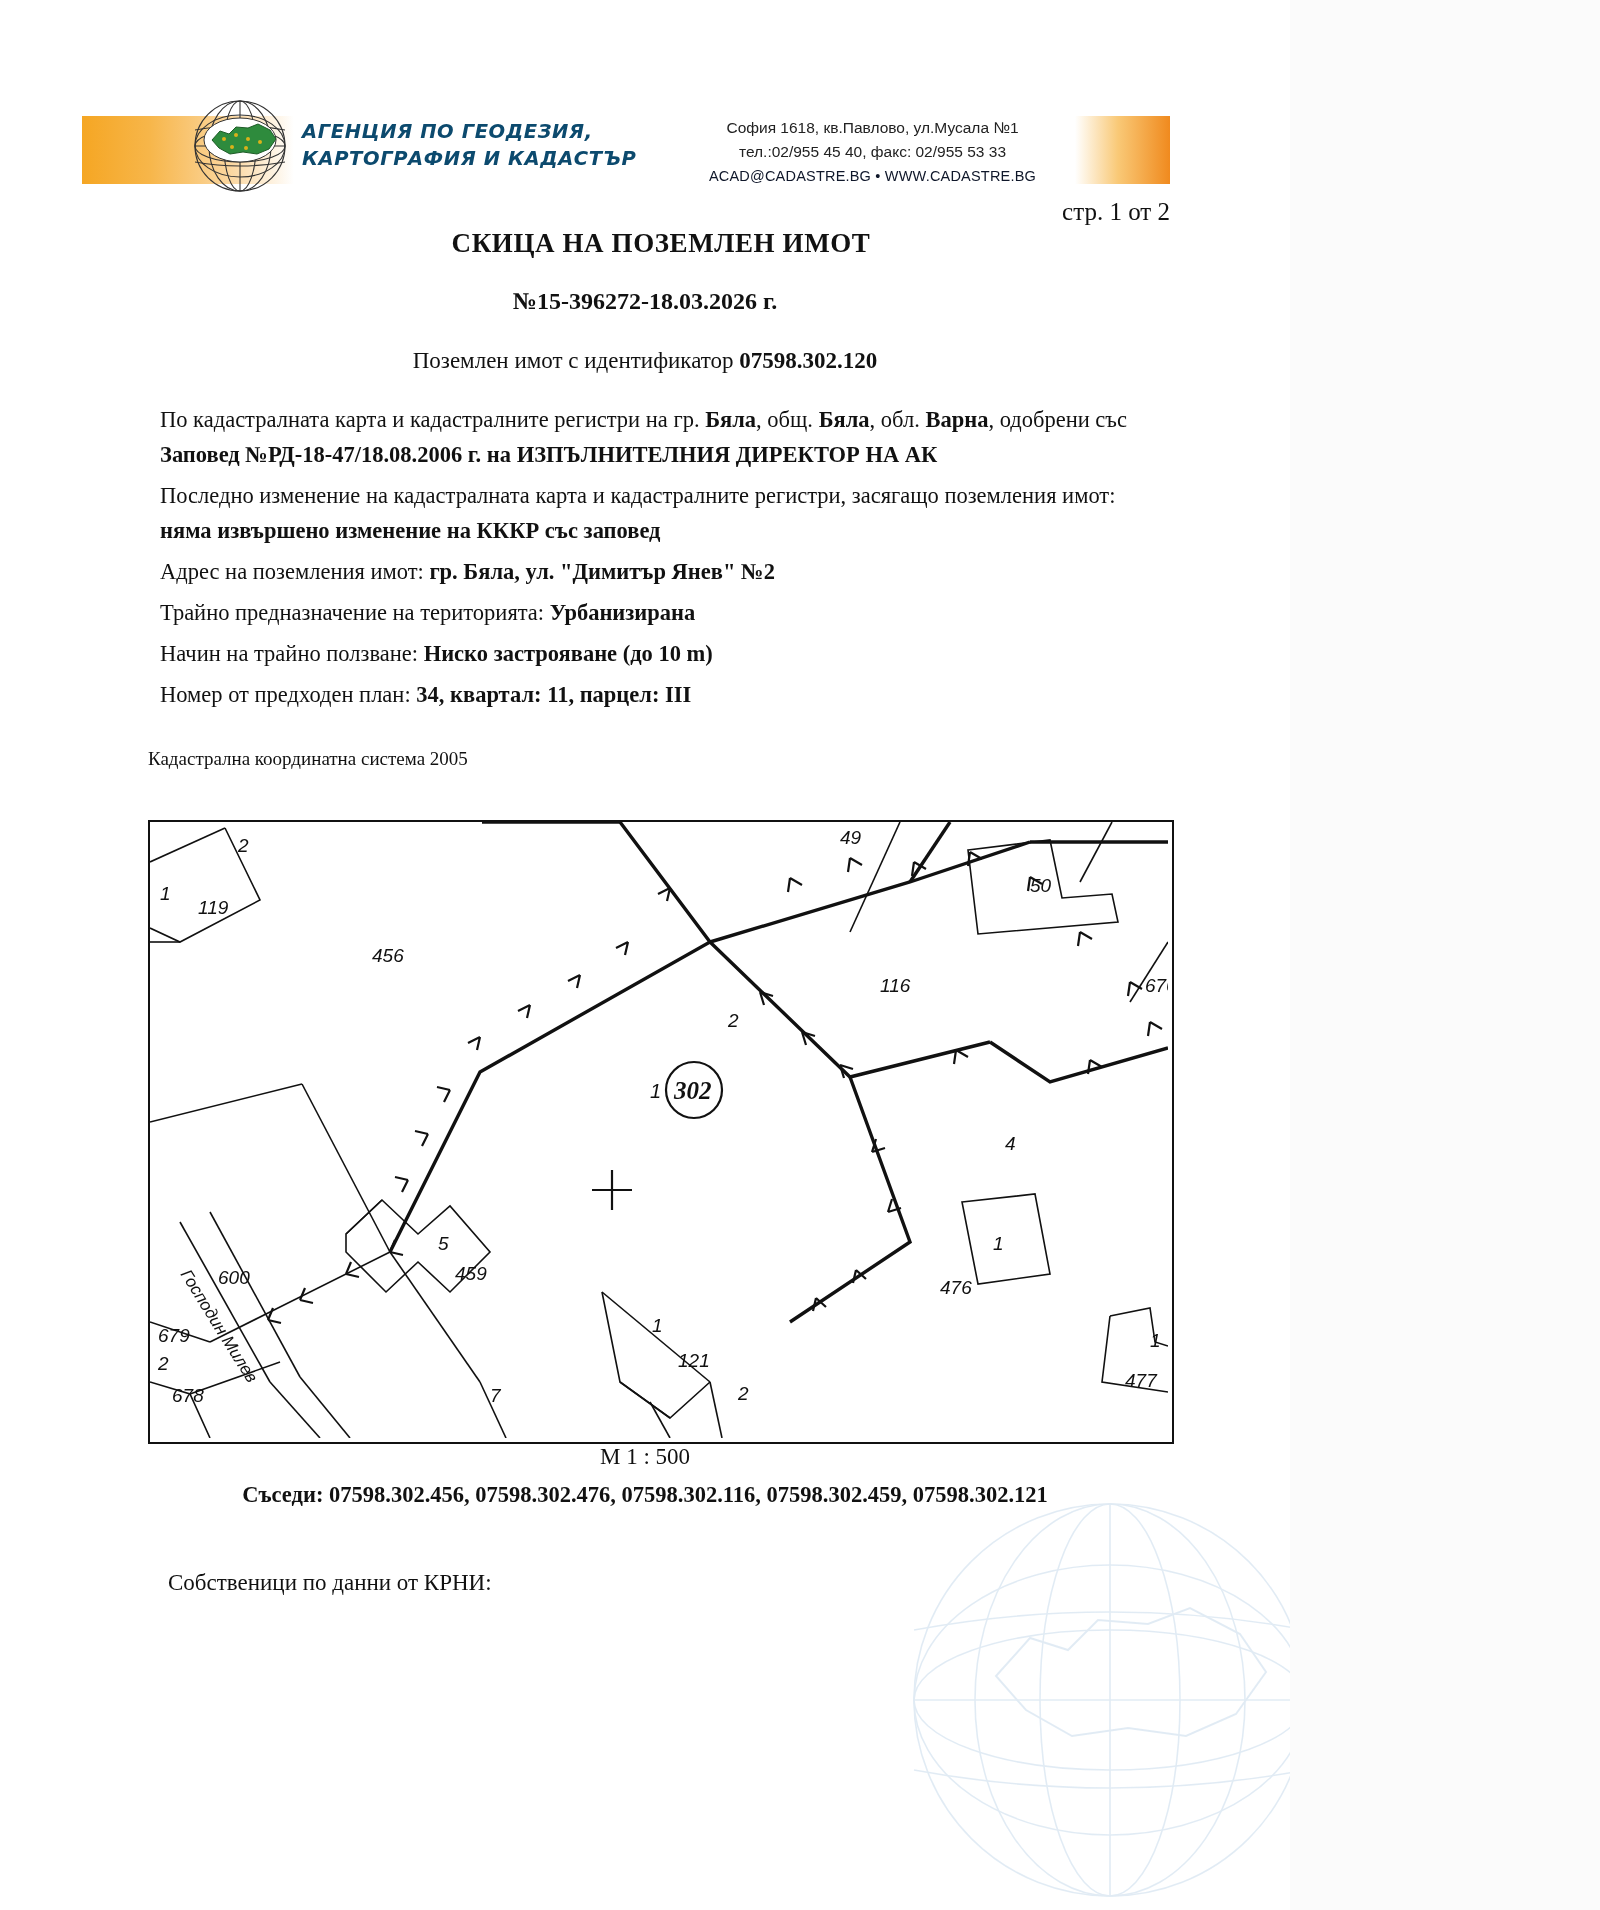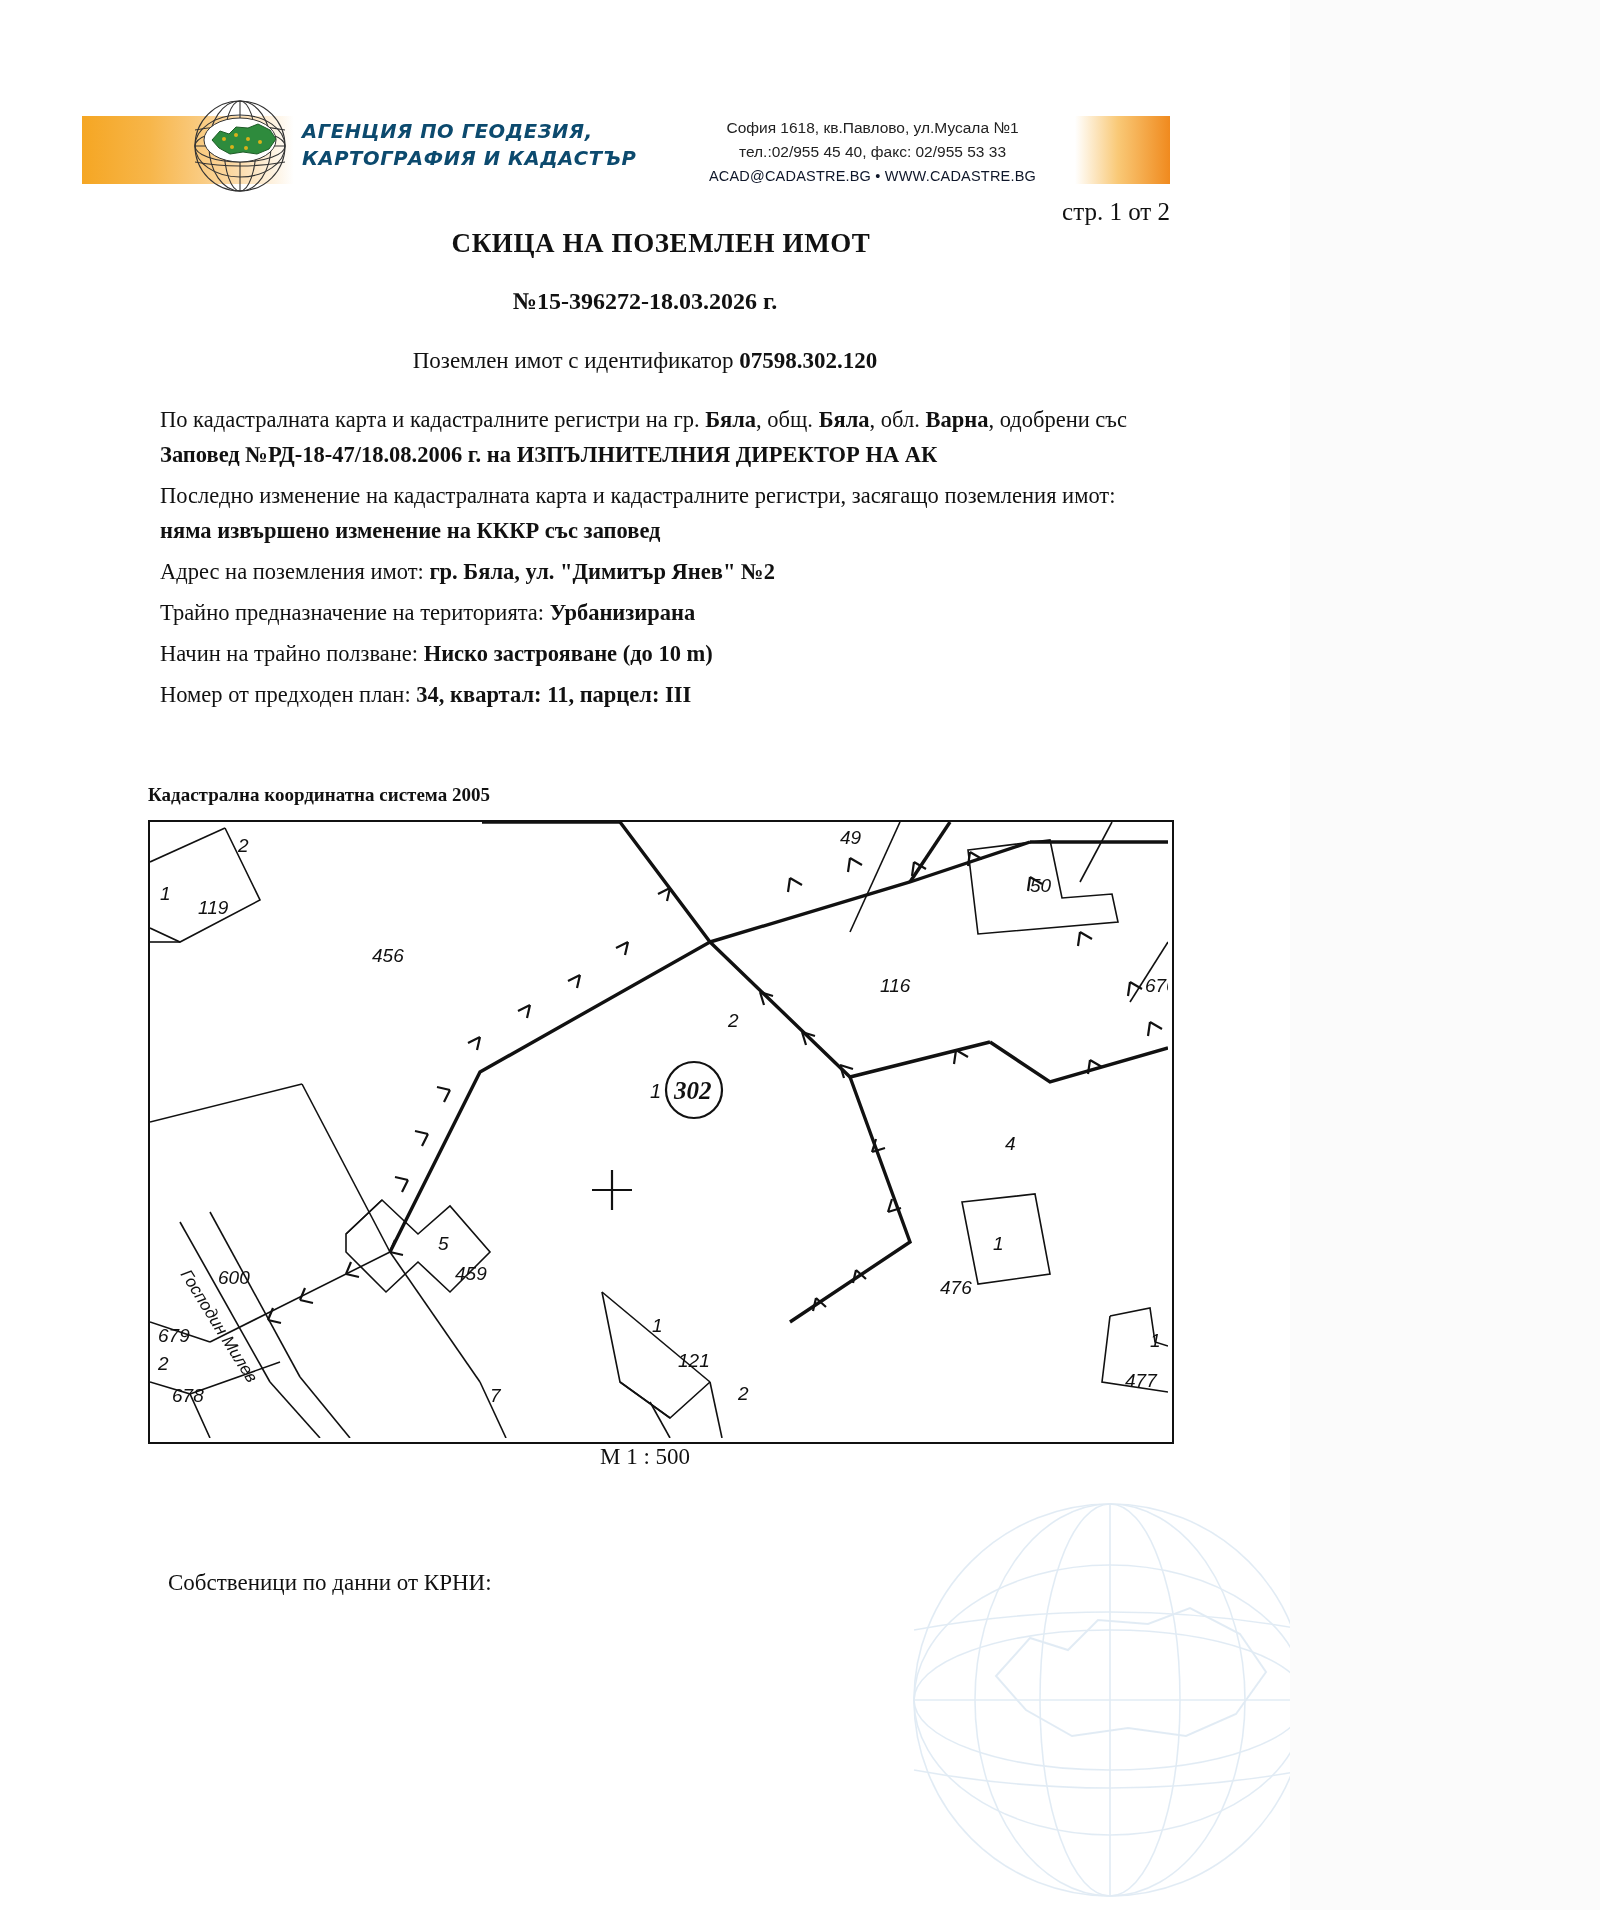--- a/index.html
+++ b/index.html
@@ -75,22 +75,22 @@
   .doc-identifier b{font-weight:bold;}
 
   
   .body-text{
     position:absolute;left:160px;top:402px;width:1000px;
     font-size:22.5px;line-height:35px;
   }
   .body-text p{margin:0 0 6px 0;}
   .body-text b{font-weight:bold;}
   .coord-sys{
-    position:absolute;left:148px;top:784px;
-    font-size:19px;font-weight:bold;
+    position:absolute;left:148px;top:748px;
+    font-size:19px;font-weight:normal;
   }
 
   
   .map-frame{
     position:absolute;left:148px;top:820px;width:1022px;height:620px;
     border:2px solid #111;
     background:#fff;
     overflow:hidden;
   }
   .map-frame svg{display:block;}
@@ -305,20 +305,23 @@
         <text x="8" y="520">679</text>
         <text x="8" y="548">2</text>
         <text x="22" y="580">678</text>
         <text x="68" y="462">600</text>
       </g>
     </svg>
   </div>
 
   <div class="scale-label">M 1 : 500</div>
 
+  <div class="neighbors">
+    <span>Съседи: </span><span>07598.302.456, 07598.302.476, 07598.302.116, 07598.302.459, 07598.302.121</span>
+  </div>
 
   <div class="owners-heading">Собственици по данни от КРНИ:</div>
 
   <div class="watermark">
     <svg width="420" height="440" viewBox="0 0 420 440">
       <g fill="none" stroke="#9fc0dd" stroke-width="1.6">
         <circle cx="210" cy="230" r="196"></circle>
         <ellipse cx="210" cy="230" rx="196" ry="70"></ellipse>
         <ellipse cx="210" cy="230" rx="196" ry="135"></ellipse>
         <ellipse cx="210" cy="230" rx="135" ry="196"></ellipse>

